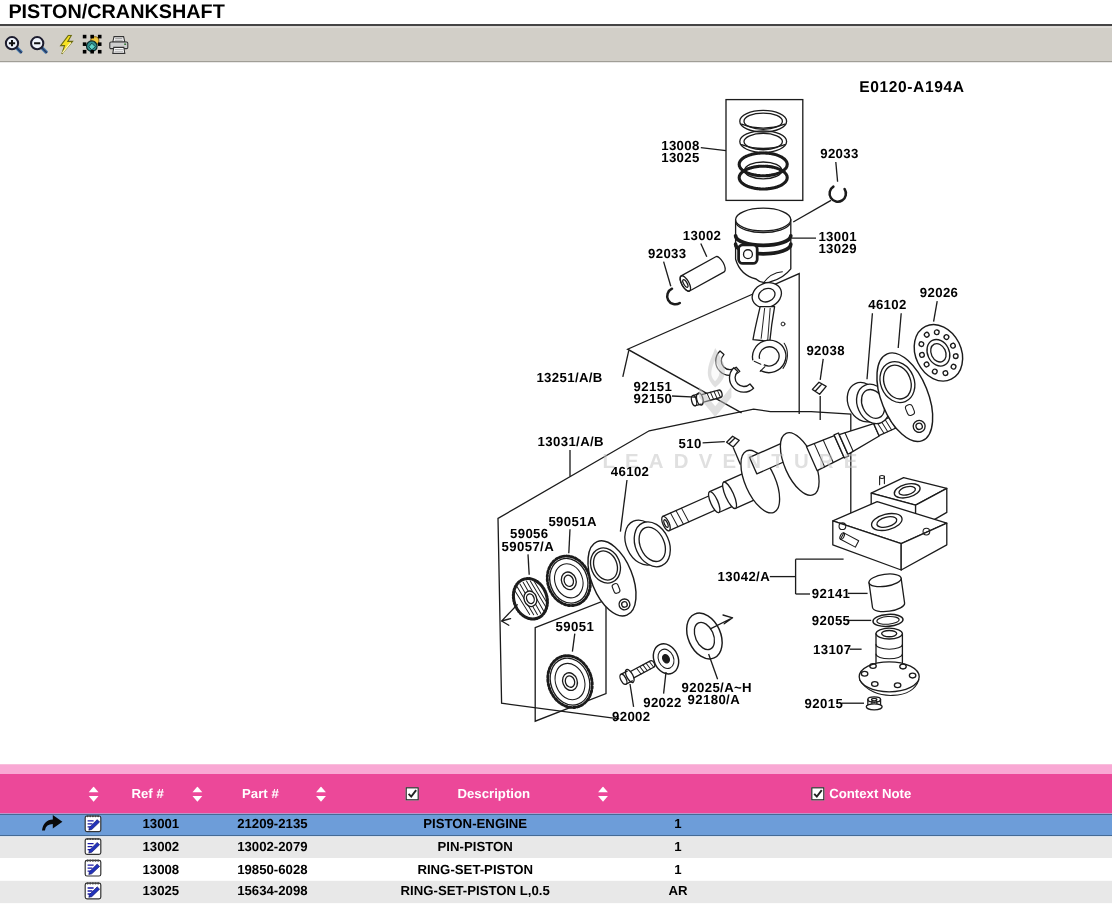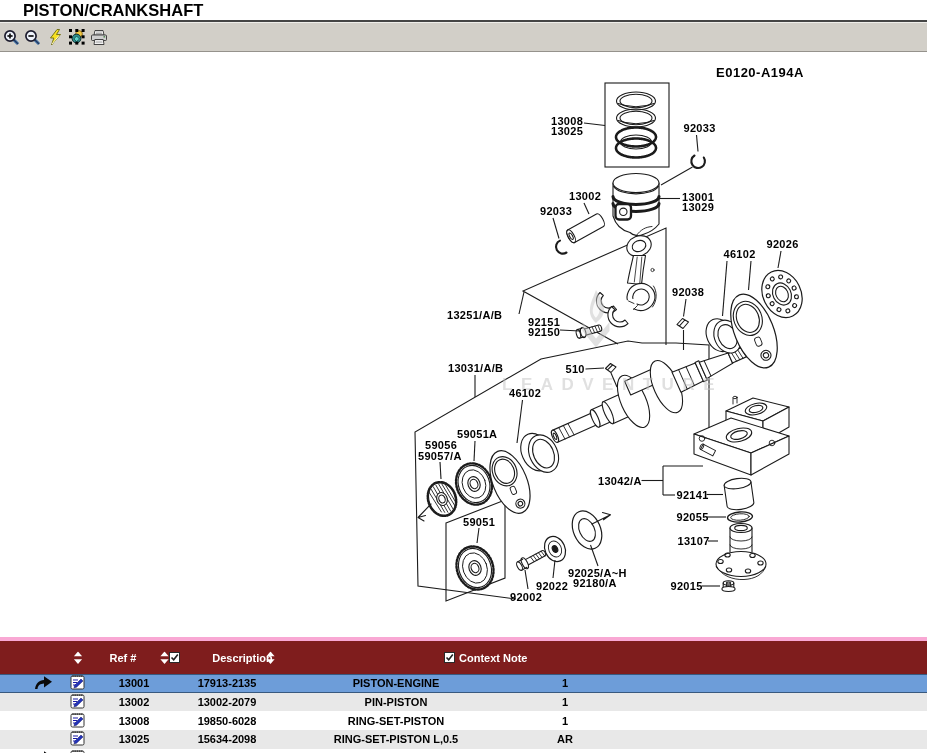--- a/index.html
+++ b/index.html
@@ -4,21 +4,21 @@
 <style>
   html,body{margin:0;padding:0;}
   body{width:927px;height:753px;overflow:hidden;background:#fff;
        font-family:"Liberation Sans","DejaVu Sans",sans-serif;}
   .app{position:relative;width:927px;height:753px;overflow:hidden;background:#fff;}
 
   
   .titlebar{position:absolute;top:0;left:0;width:100%;height:20px;background:#fff;
             border-bottom:2px solid #454545;}
   .titlebar .title{position:absolute;left:7px;top:1px;font-size:16.5px;font-weight:bold;
-            color:#000;letter-spacing:0px;white-space:nowrap;margin-left:16px;}
+            color:#000;letter-spacing:0px;white-space:nowrap;}
 
   
   .toolbar{position:absolute;top:22px;left:0;width:100%;height:29px;background:#d2cfc8;
            border-bottom:1px solid #95928c;box-shadow:inset 0 1px 0 #efeeea;}
   .tool-btn{position:absolute;top:6px;width:18px;height:18px;display:flex;
             align-items:center;justify-content:center;cursor:pointer;}
 
   
   .canvas{position:absolute;top:52px;left:0;width:927px;height:585px;background:#fff;}
   .canvas svg{display:block;}
@@ -26,21 +26,21 @@
                   font-weight:bold;font-size:11px;letter-spacing:0.3px;fill:#000;}
   svg text.dcode{font-family:"Liberation Sans","DejaVu Sans",sans-serif;
                  font-weight:bold;font-size:13px;letter-spacing:0.5px;fill:#000;}
   svg text.wmark{font-family:"Liberation Sans","DejaVu Sans",sans-serif;
                  font-weight:bold;font-size:17px;letter-spacing:8.5px;fill:#c2c2c2;}
 
   
   .ptable{position:absolute;top:637px;left:0;width:927px;height:116px;overflow:hidden;
           font-size:11px;font-weight:bold;color:#000;}
   .thead{display:grid;grid-template-columns:62px 32px 80px 106px 232px 106px 1fr;
-         height:33px;background:#7f1d1d;border-top:4px solid #f9a8d4;color:#fff;
+         height:33px;background:#ec4899;border-top:8px solid #f9a8d4;color:#fff;
          align-items:center;}
   .th{position:relative;height:100%;display:flex;align-items:center;justify-content:center;}
   .th .grp{display:flex;align-items:center;gap:4px;white-space:nowrap;}
   .sort{position:absolute;top:50%;transform:translateY(-50%);cursor:pointer;line-height:0;}
   .hcheck{width:11px;height:11px;background:#fff;border:1px solid #2a2a2a;display:inline-flex;
           align-items:center;justify-content:center;cursor:pointer;box-sizing:border-box;}
   .trow{display:grid;grid-template-columns:62px 32px 80px 106px 232px 106px 1fr;
         height:18.7px;align-items:center;cursor:pointer;}
   .trow>div{text-align:center;white-space:nowrap;overflow:hidden;}
   .trow .c-arrow{display:flex;justify-content:flex-end;padding-right:8px;box-sizing:border-box;}
@@ -448,20 +448,29 @@
         <div class="th">
           <span class="grp" style="transform: translateX(-11px);">
             <span>Ref #</span>
           </span>
           <span class="sort" style="right: 5px;"><svg width="9" height="13" viewBox="0 0 9 13">
               <polygon points="4.5,0 8.6,4.8 0.4,4.8" fill="#fff"></polygon>
               <polygon points="0.4,7.8 8.6,7.8 4.5,12.6" fill="#fff"></polygon>
             </svg></span>
         </div>
         <div class="th">
+          <span class="grp" style="transform: translateX(-10px);">
+            <span>Part #</span>
+          </span>
+          <span class="sort" style="right: 8px;"><svg width="9" height="13" viewBox="0 0 9 13">
+              <polygon points="4.5,0 8.6,4.8 0.4,4.8" fill="#fff"></polygon>
+              <polygon points="0.4,7.8 8.6,7.8 4.5,12.6" fill="#fff"></polygon>
+            </svg></span>
+        </div>
+        <div class="th">
           <span class="grp" style="transform: translateX(-6px); gap: 32px;">
             <span class="hcheck">
               <svg width="9" height="9" viewBox="0 0 9 9">
                 <path d="M1.5,4.5 L3.7,6.8 L7.8,1.5" stroke="#222" stroke-width="1.6" fill="none"></path>
               </svg>
             </span>
             <span>Description</span>
           </span>
           <span class="sort" style="right: 5px;"><svg width="9" height="13" viewBox="0 0 9 13">
               <polygon points="4.5,0 8.6,4.8 0.4,4.8" fill="#fff"></polygon>
@@ -494,21 +503,21 @@
                   <circle cx="5.2" cy="2.2" r="0.9"></circle>
                   <circle cx="7.4" cy="2.2" r="0.9"></circle>
                   <circle cx="9.6" cy="2.2" r="0.9"></circle>
                   <circle cx="11.8" cy="2.2" r="0.9"></circle>
                 </g>
                 <path d="M3,6 L8,6 M3,8.5 L7,8.5 M3,11 L6,11" stroke="#1a1aa6" stroke-width="1.1"></path>
                 <path d="M4.5,11.5 L11,5 L13,7 L6.5,13.2 L4,13.8 Z" fill="#2233bb" stroke="#101060" stroke-width="0.5"></path>
               </svg></span>
           </div>
           <div>13001</div>
-          <div>17913-2135</div>
+          <div>21209-2135</div>
           <div>PISTON-ENGINE</div>
           <div>1</div>
           <div></div>
         </div>
         <div class="trow row-even">
           <div class="c-arrow"></div>
           <div class="c-icon">
             <span><svg width="16" height="16" viewBox="0 0 16 16">
                 <rect x="1" y="2" width="13" height="13" rx="1.5" fill="#fff" stroke="#333" stroke-width="1"></rect>
                 <g fill="#444">

